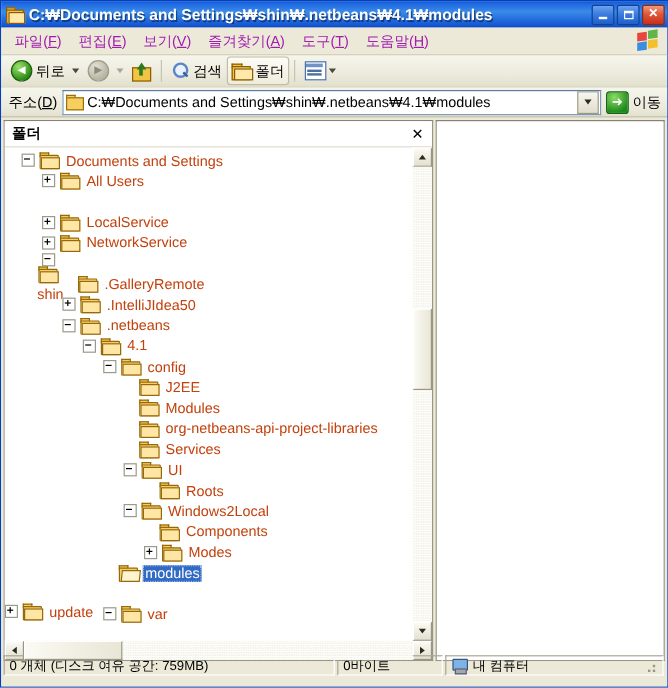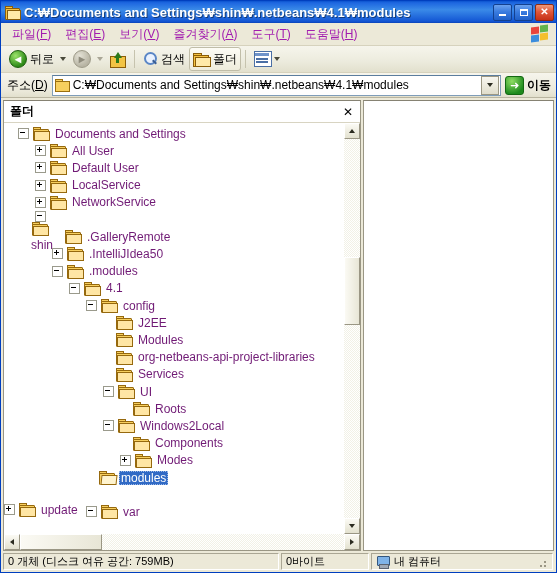--- a/index.html
+++ b/index.html
@@ -199,21 +199,21 @@
     width:0;height:0;border-left:3px solid transparent;border-right:3px solid transparent;border-top:4px solid #2b2b20;
   }
   .go-btn { display:flex; align-items:center; padding: 0 2px 0 4px; white-space:nowrap;}
   .go-arrow {
     width:17px; height:17px; border-radius:3px;
     background: radial-gradient(circle at 35% 25%, #8ddc63, #1d8a1d 75%);
     border:1px solid #136812;
     display:flex; align-items:center; justify-content:center;
     color:#fff; font-size:11px; font-weight:bold; line-height:1;
   }
-  .go-label { font-size:12px; margin-left:3px;font-weight:bold;}
+  .go-label { font-size:12px; margin-left:3px;}
   
   .body-area {
     flex: 1 1 auto;
     display: flex;
     background: #ece9d8;
     padding: 1px 0 0 0;
     min-height: 0;
   }
   .folders-pane {
     width: 358px; flex: 0 0 358px;
@@ -269,21 +269,21 @@
   .exp.plus::after {
     content:""; position:absolute; left:3px; top:1px; width:1px; height:5px; background:#000;
   }
   .exp.none { border: none; background: transparent; }
   .exp.none::before { display:none; }
   .ficon { width:16px; height:13px; position:relative; flex:0 0 16px; margin-right:4px;}
   .ficon .back { position:absolute; left:0; top:2px; width:14px; height:10px; background:#f7cf5e; border:1px solid #96690e; border-radius:0 1px 1px 1px;}
   .ficon .tab  { position:absolute; left:0; top:0px; width:6px; height:3px; background:#f7cf5e; border:1px solid #96690e; border-bottom:none;}
   .ficon .front{ position:absolute; left:1px; top:4px; width:14px; height:8px; background:#ffe6a4; border:1px solid #96690e;}
   .ficon.open .front { background:#fff4cf; transform: skewX(-6deg); left:2px;}
-  .label { color:#701a75; padding: 0 2px; line-height: 14px;}
+  .label { color:#c2410c; padding: 0 2px; line-height: 14px;}
   .tree-row.selected .label {
     background: #316ac5; color: #ffffff;
     outline: 1px dotted #9cb9e8; outline-offset: -1px;
   }
   
   .vscroll {
     width: 16px; flex: 0 0 16px;
     background: #ffffff;
     border-left: 1px solid #ffffff;
     display: flex; flex-direction: column;
@@ -326,21 +326,21 @@
     background: #ffffff;
     border: 1px solid #9a9684;
     border-top-color: #868273;
     box-sizing: border-box;
     min-height: 0;
   }
   
   .statusbar {
     height: 21px; flex: 0 0 21px;
     background: #ece9d8;
-    display: flex; align-items: flex-start;
+    display: flex; align-items: center;
     padding: 2px 3px 16px 2px;
     box-sizing: border-box;
   }
   .st-panel {
     border: 1px solid #ffffff;
     border-top-color: #aaa694; border-left-color:#aaa694;
     display: flex; align-items: center;
     padding: 0 4px;
     font-size: 11px;
     white-space: nowrap;
@@ -476,30 +476,21 @@
               </span>
               <span class="label">Documents and Settings</span>
             </div>
             <div class="tree-row" style="top: 19.2px; padding-left: 31px;">
               <span class="exp plus"></span>
               <span class="ficon">
                 <span class="tab"></span>
                 <span class="back"></span>
                 <span class="front"></span>
               </span>
-              <span class="label">All User</span>
-            </div>
-            <div class="tree-row" style="top: 36.4px; padding-left: 31px;">
-              <span class="exp plus"></span>
-              <span class="ficon">
-                <span class="tab"></span>
-                <span class="back"></span>
-                <span class="front"></span>
-              </span>
-              <span class="label">Default User</span>
+              <span class="label">All Users</span>
             </div>
             <div class="tree-row" style="top: 70.8px; padding-left: 31px;">
               <span class="exp plus"></span>
               <span class="ficon">
                 <span class="tab"></span>
                 <span class="back"></span>
                 <span class="front"></span>
               </span>
               <span class="label">NetworkService</span>
             </div>
@@ -539,21 +530,21 @@
               </span>
               <span class="label">.IntelliJIdea50</span>
             </div>
             <div class="tree-row" style="top: 139.6px; padding-left: 48px;">
               <span class="exp minus"></span>
               <span class="ficon">
                 <span class="tab"></span>
                 <span class="back"></span>
                 <span class="front"></span>
               </span>
-              <span class="label">.modules</span>
+              <span class="label">.netbeans</span>
             </div>
             <div class="tree-row" style="top: 156.8px; padding-left: 65px;">
               <span class="exp minus"></span>
               <span class="ficon">
                 <span class="tab"></span>
                 <span class="back"></span>
                 <span class="front"></span>
               </span>
               <span class="label">4.1</span>
             </div>

